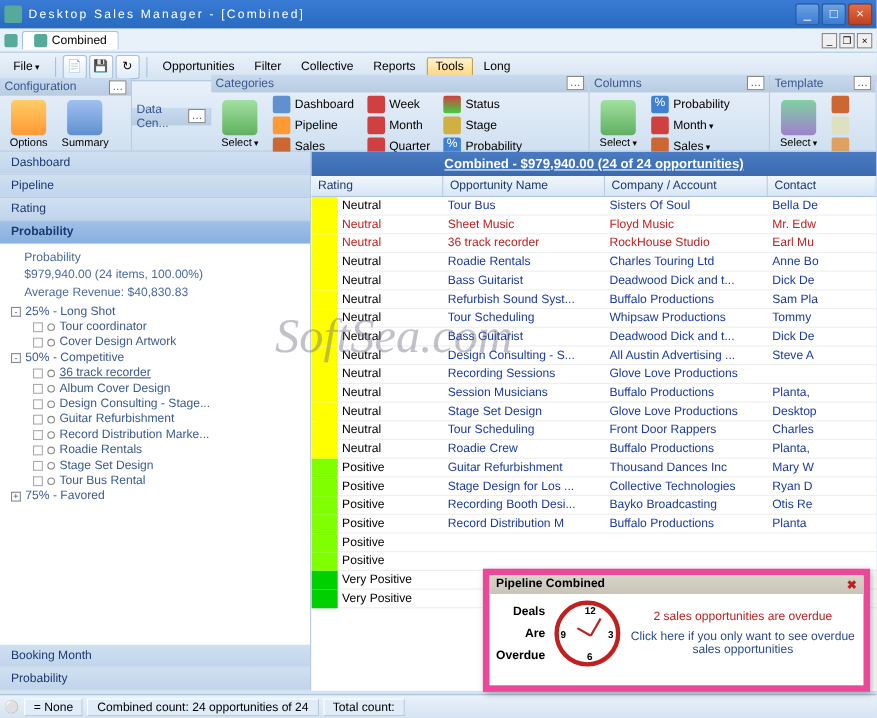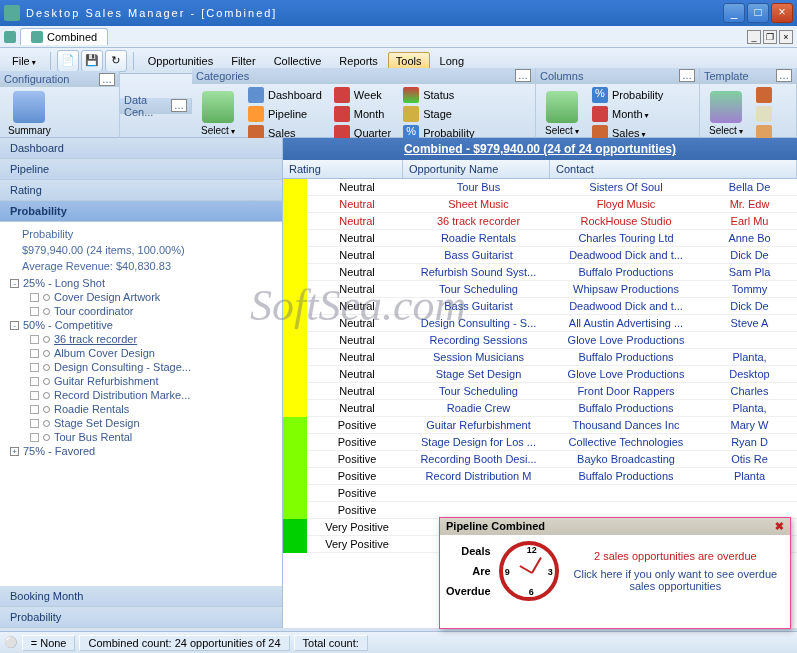--- a/index.html
+++ b/index.html
@@ -50,33 +50,33 @@
 .tree-item .dot { width: 7px; height: 7px; border: 1px solid #888; border-radius: 50%; }
 
 .grid-area { flex: 1; display: flex; flex-direction: column; background: white; overflow: hidden; }
 .grid-title { background: linear-gradient(#4a7abf,#3a6aaf); color: white; text-align: center; padding: 4px; font-weight: bold; font-size: 12px; text-decoration: underline; }
 .grid-head { display: flex; background: linear-gradient(#f0f6fc,#d8e6f6); border-bottom: 1px solid #a8c0dc; }
 .gh { padding: 3px 6px; border-right: 1px solid #b8cce0; font-size: 11px; color: #1a3a6f; cursor: pointer; }
 .gh.rating { width: 120px; }
 .gh.opp { width: 147px; }
 .gh.comp { width: 148px; }
 .gh.cont { flex: 1; }
-.grid-body { overflow-y: auto; flex: 1; text-align: center; }
+.grid-body { overflow-y: auto; flex: 1; }
 .grow { display: flex; border-bottom: 1px solid #eee; height: 17px; align-items: center; font-size: 11px; }
 .grow .swatch { width: 24px; height: 17px; }
 .grow .rcell { width: 96px; padding-left: 4px; }
 .grow .ocell { width: 147px; padding-left: 4px; color: #1a3a9f; overflow: hidden; white-space: nowrap; }
 .grow .ccell { width: 148px; padding-left: 4px; color: #1a3a9f; overflow: hidden; white-space: nowrap; }
 .grow .ncell { flex: 1; padding-left: 4px; color: #1a3a9f; overflow: hidden; white-space: nowrap; }
 .grow.red .rcell, .grow.red .ocell, .grow.red .ccell, .grow.red .ncell { color: #c02020; }
 
 .statusbar { position: absolute; bottom: 0; left: 0; right: 0; height: 22px; background: linear-gradient(#eaf2fb,#d5e3f1); border-top: 1px solid #a8c0dc; display: flex; align-items: center; padding: 0 4px; gap: 4px; }
 .status-seg { border: 1px solid #b8cce0; border-top-color: #fff; border-left-color: #fff; padding: 1px 8px; background: #e0ecf8; }
 
-.popup { position: absolute; right: 6px; bottom: 24px; width: 352px; height: 112px; background: white; border: 1px solid #ec4899; box-shadow: 2px 2px 6px rgba(0,0,0,0.3); }
+.popup { position: absolute; right: 6px; bottom: 24px; width: 352px; height: 112px; background: white; border: 6px solid #ec4899; box-shadow: 2px 2px 6px rgba(0,0,0,0.3); }
 .popup-title { background: linear-gradient(#d8d4c8,#c8c4b8); padding: 2px 6px; font-weight: bold; display: flex; justify-content: space-between; font-size: 11px; }
 .popup-body { display: flex; padding: 6px; gap: 8px; align-items: center; }
 .popup-deals { font-family: 'Times New Roman', serif; font-size: 20px; font-weight: bold; line-height: 20px; text-align: right; }
 .popup-clock { width: 60px; height: 60px; border: 4px solid #c02020; border-radius: 50%; position: relative; background: white; }
 .popup-clock .num { position: absolute; font-size: 9px; font-weight: bold; }
 .popup-text { flex: 1; font-size: 10px; text-align: center; color: #2a4a8f; }
 .popup-text .overline { color: #c02020; margin-bottom: 6px; }
 
 .watermark { position: absolute; top: 280px; left: 250px; font-size: 44px; font-family: 'Times New Roman', serif; font-style: italic; color: rgba(100,100,120,0.4); pointer-events: none; z-index: 100; }
 
@@ -129,20 +129,24 @@
   <div class="menuitem">Long</div>
 </div>
 
 <div class="ribbon">
   <div class="ribbon-group" style="width:120px">
     <div class="ribbon-group-title">
         <span>Configuration</span>
         <span class="dots">…</span>
       </div>
     <div class="ribbon-group-body">
+      <div class="bigbtn">
+          <div class="bigicon" style="background:linear-gradient(#ffcc66,#ff9933)"></div>
+          <span class="lbl">Options</span>
+        </div>
       <div class="bigbtn">
           <div class="bigicon" style="background:linear-gradient(#a0c0f0,#6090d0)"></div>
           <span class="lbl">Summary</span>
         </div>
     </div>
   </div>
   <div class="ribbon-group" style="width:72px">
     <div class="ribbon-group-title">
         <span>Data Cen...</span>
         <span class="dots">…</span>
@@ -264,26 +268,26 @@
       <div class="info">$979,940.00 (24 items, 100.00%)</div>
       <div class="info">Average Revenue: $40,830.83</div>
       <div id="tree">
           <div class="tree-item group">
             <span class="exp">-</span>
             <span>25% - Long Shot</span>
           </div>
           <div class="tree-item leaf">
             <span class="box"></span>
             <span class="dot"></span>
+            <span>Tour coordinator</span>
+          </div>
+          <div class="tree-item leaf">
+            <span class="box"></span>
+            <span class="dot"></span>
             <span>Cover Design Artwork</span>
-          </div>
-          <div class="tree-item leaf">
-            <span class="box"></span>
-            <span class="dot"></span>
-            <span>Tour coordinator</span>
           </div>
           <div class="tree-item group">
             <span class="exp">-</span>
             <span>50% - Competitive</span>
           </div>
           <div class="tree-item leaf">
             <span class="box"></span>
             <span class="dot"></span>
             <span style="text-decoration:underline">36 track recorder</span>
           </div>
@@ -329,20 +333,21 @@
         </div>
     </div>
     <div class="sb-header">Booking Month</div>
     <div class="sb-header">Probability</div>
   </div>
   <div class="grid-area">
     <div class="grid-title">Combined - $979,940.00 (24 of 24 opportunities)</div>
     <div class="grid-head">
       <div class="gh rating">Rating</div>
       <div class="gh opp">Opportunity Name</div>
+      <div class="gh comp">Company / Account</div>
       <div class="gh cont">Contact</div>
     </div>
     <div class="grid-body" id="gridbody">
         <div class="grow">
           <div class="swatch" style="background:#ffff00"></div>
           <div class="rcell">Neutral</div>
           <div class="ocell">Tour Bus</div>
           <div class="ccell">Sisters Of Soul</div>
           <div class="ncell">Bella De</div>
         </div>

